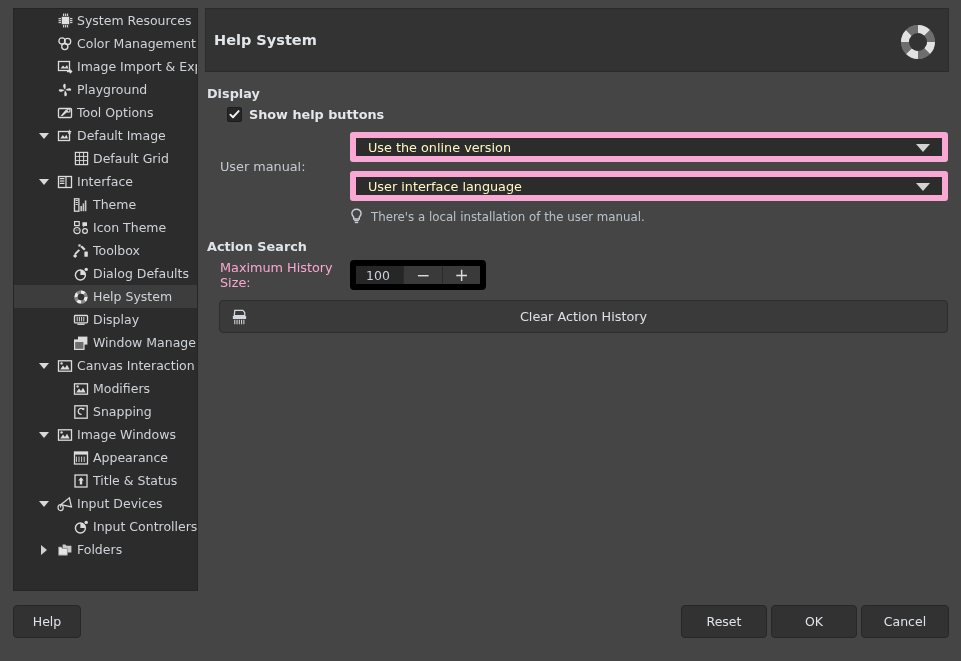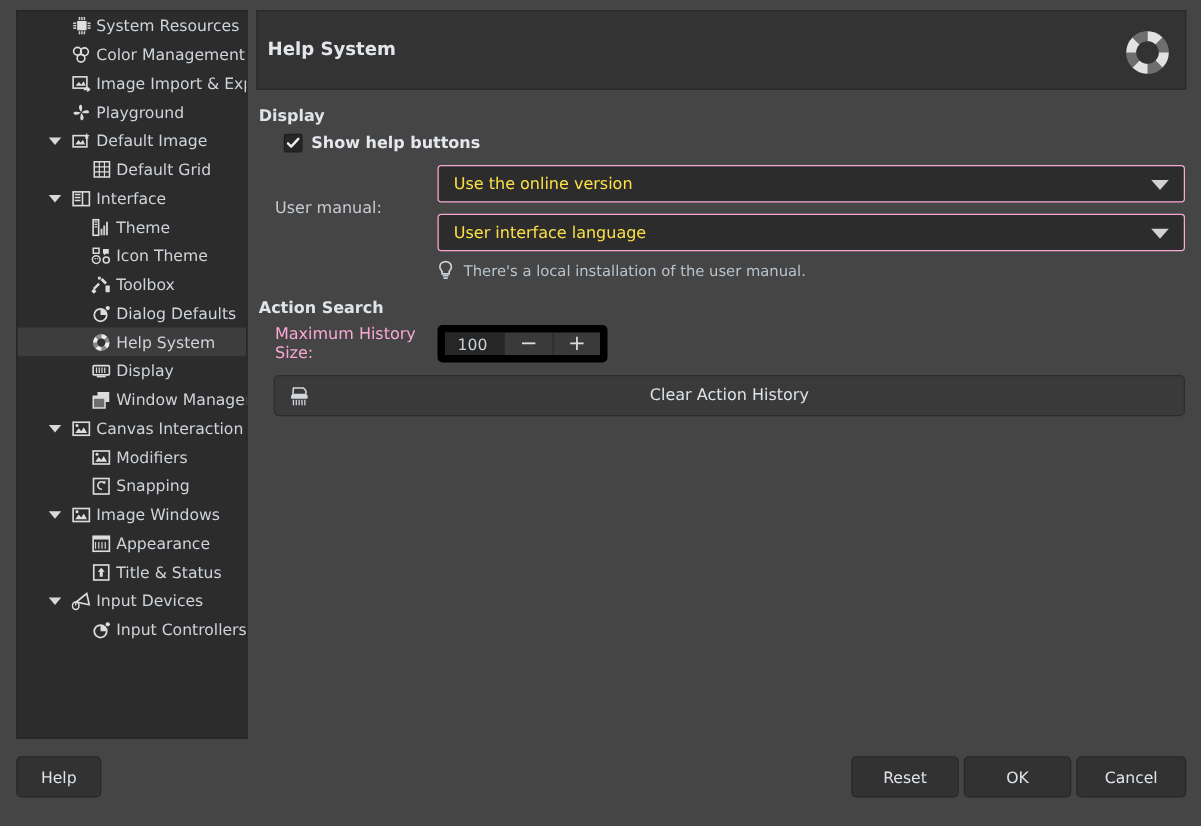--- a/index.html
+++ b/index.html
@@ -121,27 +121,27 @@
   .field-label {
     color: #c6cbd2;
     font-size: 12.8px;
     width: 130px;
     margin-left: 15px;
   }
 
   .combo {
     position: relative;
     background: #2c2c2c;
-    border: 1px solid #f9a8d4;
+    border: 6px solid #f9a8d4;
     border-radius: 3px;
     height: 30px;
     width: 598px;
     display: flex;
     align-items: center;
-    color: #fde047;
+    color: #fef9c3;
     font-size: 12.8px;
     padding-left: 12px;
     cursor: default;
   }
   .combo + .combo { margin-top: 9px; }
   .combo-arrow {
     position: absolute;
     right: 12px; top: 50%;
     margin-top: -3px;
     width: 0; height: 0;
@@ -315,20 +315,34 @@
                 <path d="M8 7.6 C6 5.6 5.4 2.6 7.4 1.8 C9 1.2 9 5 8 7.6Z"></path>
                 <path d="M8.4 8 C10.4 6 13.4 5.4 14.2 7.4 C14.8 9 11 9 8.4 8Z"></path>
                 <path d="M8 8.4 C10 10.4 10.6 13.4 8.6 14.2 C7 14.8 7 11 8 8.4Z"></path>
                 <path d="M7.6 8 C5.6 10 2.6 10.6 1.8 8.6 C1.2 7 5 7 7.6 8Z"></path>
               </g>
             </svg>
           </span>
           <span class="ti-label">Playground</span>
         </li>
         <li class="tree-item lvl0">
+          <span class="expander spacer">
+            <span class="arrow-down"></span>
+          </span>
+          <span style="width: 4px; min-width: 4px;"></span>
+          <span class="ti-icon">
+            <svg width="16" height="16" viewBox="0 0 16 16">
+              <rect x="1.5" y="3.5" width="13" height="9" rx="1" fill="none" stroke="#dcdcdc" stroke-width="1.3"></rect>
+              <path d="M3.5 11 L9 4.5 L11 6.5 L5.5 11 Z" fill="#dcdcdc"></path>
+              <circle cx="11.5" cy="5.5" r="1.6" fill="none" stroke="#dcdcdc" stroke-width="1.2"></circle>
+            </svg>
+          </span>
+          <span class="ti-label">Tool Options</span>
+        </li>
+        <li class="tree-item lvl0">
           <span class="expander">
             <span class="arrow-down"></span>
           </span>
           <span style="width: 4px; min-width: 4px;"></span>
           <span class="ti-icon">
             <svg width="16" height="16" viewBox="0 0 16 16">
               <rect x="1.5" y="3.5" width="11" height="9" fill="none" stroke="#dcdcdc" stroke-width="1.3"></rect>
               <path d="M3.2 10.5 L5.8 7 L7.6 9.2 L9.4 6.8 L11 10.5 Z" fill="#dcdcdc"></path>
               <path d="M12.4 1.2 L13 3 L14.8 3.2 L13.4 4.4 L13.9 6.2 L12.4 5.1 L10.9 6.2 L11.4 4.4 L10 3.2 L11.8 3 Z" fill="#dcdcdc"></path>
             </svg>
@@ -565,20 +579,33 @@
         <li class="tree-item lvl1">
           <span class="pad" style="width: 42px; min-width: 42px;"></span>
           <span class="ti-icon">
             <svg width="16" height="16" viewBox="0 0 16 16">
               <circle cx="7.4" cy="9" r="5" fill="none" stroke="#dcdcdc" stroke-width="1.4"></circle>
               <path d="M7.4 4 A5 5 0 0 1 12.4 9 L7.4 9 Z" fill="#dcdcdc"></path>
               <circle cx="13.2" cy="3.4" r="1.7" fill="#dcdcdc"></circle>
             </svg>
           </span>
           <span class="ti-label">Input Controllers</span>
+        </li>
+        <li class="tree-item lvl0">
+          <span class="expander">
+            <span class="arrow-right"></span>
+          </span>
+          <span style="width: 4px; min-width: 4px;"></span>
+          <span class="ti-icon">
+            <svg width="16" height="16" viewBox="0 0 16 16">
+              <path d="M5.6 2.4 L8.4 2.4 L9.4 3.8 L14.4 3.8 L14.4 10.4 L5.6 10.4 Z" fill="#c9c9c9"></path>
+              <path d="M1.6 5 L4.4 5 L5.4 6.4 L10.4 6.4 L10.4 13.2 L1.6 13.2 Z" fill="#e6e6e6" stroke="#8a8a8a" stroke-width="0.8"></path>
+            </svg>
+          </span>
+          <span class="ti-label">Folders</span>
         </li>
       </ul>
   </div>
 
   <div class="main">
 
     <div class="panel-header">
       <div class="panel-title">Help System</div>
       <div class="header-icon">
         <svg width="40" height="40" viewBox="0 0 40 40">

